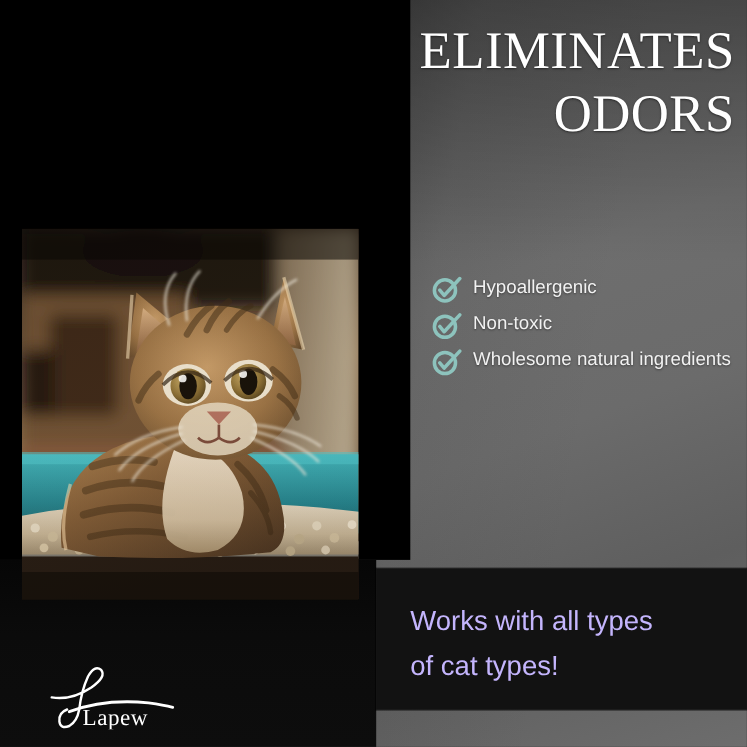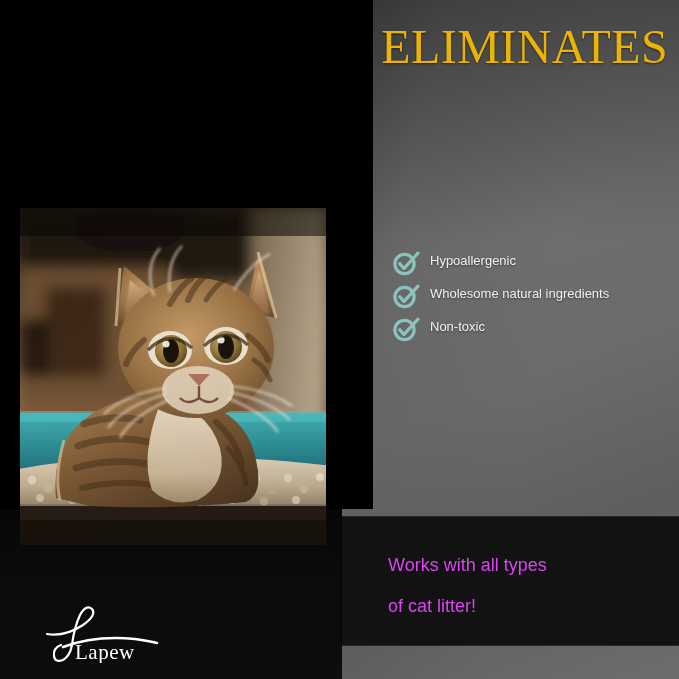--- a/index.html
+++ b/index.html
@@ -69,21 +69,21 @@
   
   .headline {
     position:absolute;
     left:300px; top:18px;
     width:368px;
     text-align:right;
     font-family:"Liberation Serif", serif;
     font-size:48px;
     line-height:57px;
     letter-spacing:0.4px;
-    color:#eab308;
+    color:#ffffff;
     text-shadow:0 1px 2px rgba(0,0,0,0.55);
   }
   .headline .line { display:block; white-space:nowrap; }
 
   
   .benefits {
     position:absolute;
     left:392px; top:248px;
     width:278px;
   }
@@ -94,40 +94,40 @@
   }
   .benefit .check {
     flex:0 0 auto;
     width:28px; height:27px;
     margin-right:10px;
     margin-top:1px;
   }
   .benefit .check svg { display:block; width:28px; height:27px; }
   .benefit .txt {
     color:#f2f2f2;
-    font-size:13px;
+    font-size:17px;
     line-height:26px;
     font-family:"Liberation Sans", sans-serif;
     text-shadow:0 1px 2px rgba(0,0,0,0.45);
   }
 
   
   .callout {
     position:absolute;
     left:342px; top:517px;
     width:337px; height:128px;
     background:#121212;
     box-shadow:0 0 0 1px rgba(0,0,0,0.6);
   }
   .callout .c-text {
     position:absolute;
-    left:46px; top:28px;
+    left:31px; top:28px;
     width:290px;
-    color:#d946ef;
-    font-size:18px;
+    color:#c4b5fd;
+    font-size:25px;
     line-height:41px;
     font-family:"Liberation Sans", sans-serif;
   }
   .callout .c-text span { display:block; white-space:nowrap; }
 
   
   .logo {
     position:absolute;
     left:39px; top:601px;
     width:130px; height:62px;
@@ -323,20 +323,21 @@
       </g>
 
       <rect x="0" y="0" width="306" height="337" fill="url(#roomBg)" opacity="0.06"></rect>
       <rect x="0" y="0" width="306" height="28" fill="#0a0704" opacity="0.55"></rect>
       <rect x="0" y="312" width="306" height="25" fill="#0a0704" opacity="0.5"></rect>
     </svg>
   </div>
 
   <div class="headline">
     <span class="line">ELIMINATES</span>
+    <span class="line">ODORS</span>
   </div>
 
   <div class="benefits">
 
     <div class="benefit">
       <span class="check">
         <svg viewBox="0 0 28 27" aria-hidden="true">
           <circle cx="12.5" cy="15" r="9.6" fill="none" stroke="#8dc3bd" stroke-width="3.2"></circle>
           <path d="M7.8 14.8 L11.8 19.6 L26 4.2" fill="none" stroke="#8dc3bd" stroke-width="3.2" stroke-linecap="round" stroke-linejoin="round"></path>
         </svg>
@@ -344,40 +345,40 @@
       <span class="txt">Hypoallergenic</span>
     </div>
 
     <div class="benefit">
       <span class="check">
         <svg viewBox="0 0 28 27" aria-hidden="true">
           <circle cx="12.5" cy="15" r="9.6" fill="none" stroke="#8dc3bd" stroke-width="3.2"></circle>
           <path d="M7.8 14.8 L11.8 19.6 L26 4.2" fill="none" stroke="#8dc3bd" stroke-width="3.2" stroke-linecap="round" stroke-linejoin="round"></path>
         </svg>
       </span>
-      <span class="txt">Wholesome natural ingredients</span>
+      <span class="txt">Non-toxic</span>
     </div>
 
     <div class="benefit">
       <span class="check">
         <svg viewBox="0 0 28 27" aria-hidden="true">
           <circle cx="12.5" cy="15" r="9.6" fill="none" stroke="#8dc3bd" stroke-width="3.2"></circle>
           <path d="M7.8 14.8 L11.8 19.6 L26 4.2" fill="none" stroke="#8dc3bd" stroke-width="3.2" stroke-linecap="round" stroke-linejoin="round"></path>
         </svg>
       </span>
-      <span class="txt">Non-toxic</span>
+      <span class="txt">Wholesome natural ingredients</span>
     </div>
 
 
   </div>
 
   <div class="callout">
     <div class="c-text">
       <span>Works with all types</span>
-      <span>of cat litter!</span>
+      <span>of cat types!</span>
     </div>
   </div>
 
   <div class="logo">
     <svg viewBox="0 0 130 62" aria-hidden="true">
       <g fill="none" stroke="#ffffff" stroke-linecap="round">
 
         <path d="M8 33 Q26 36 44 24 Q58 14 53 8 Q47 3 41 14 Q35 27 33 44 Q31 55 24 59 Q16 62 15 55 Q14 47 22 44" stroke-width="2.2"></path>
 
         <path d="M24 46 Q56 34 96 38 Q110 40 118 42" stroke-width="2.6"></path>

